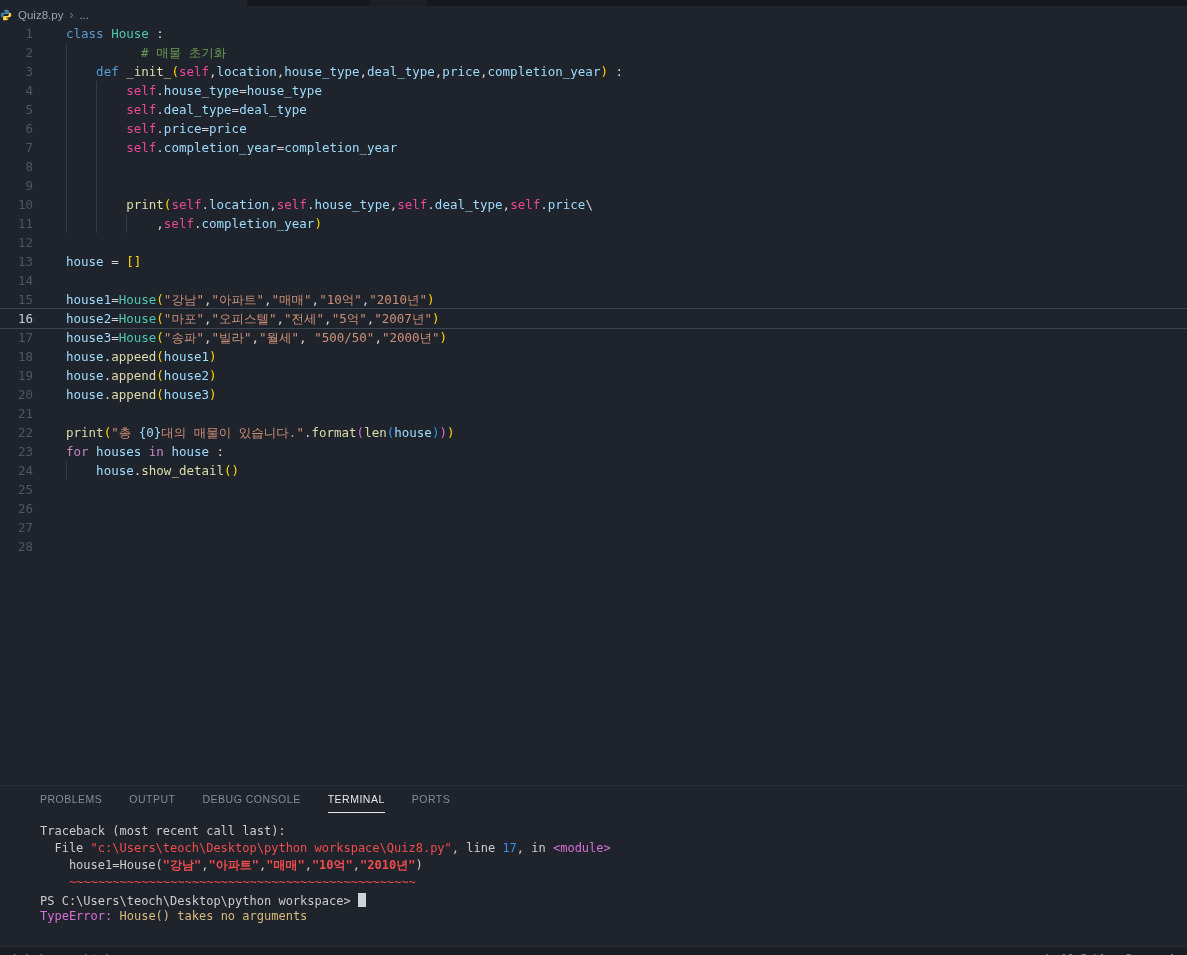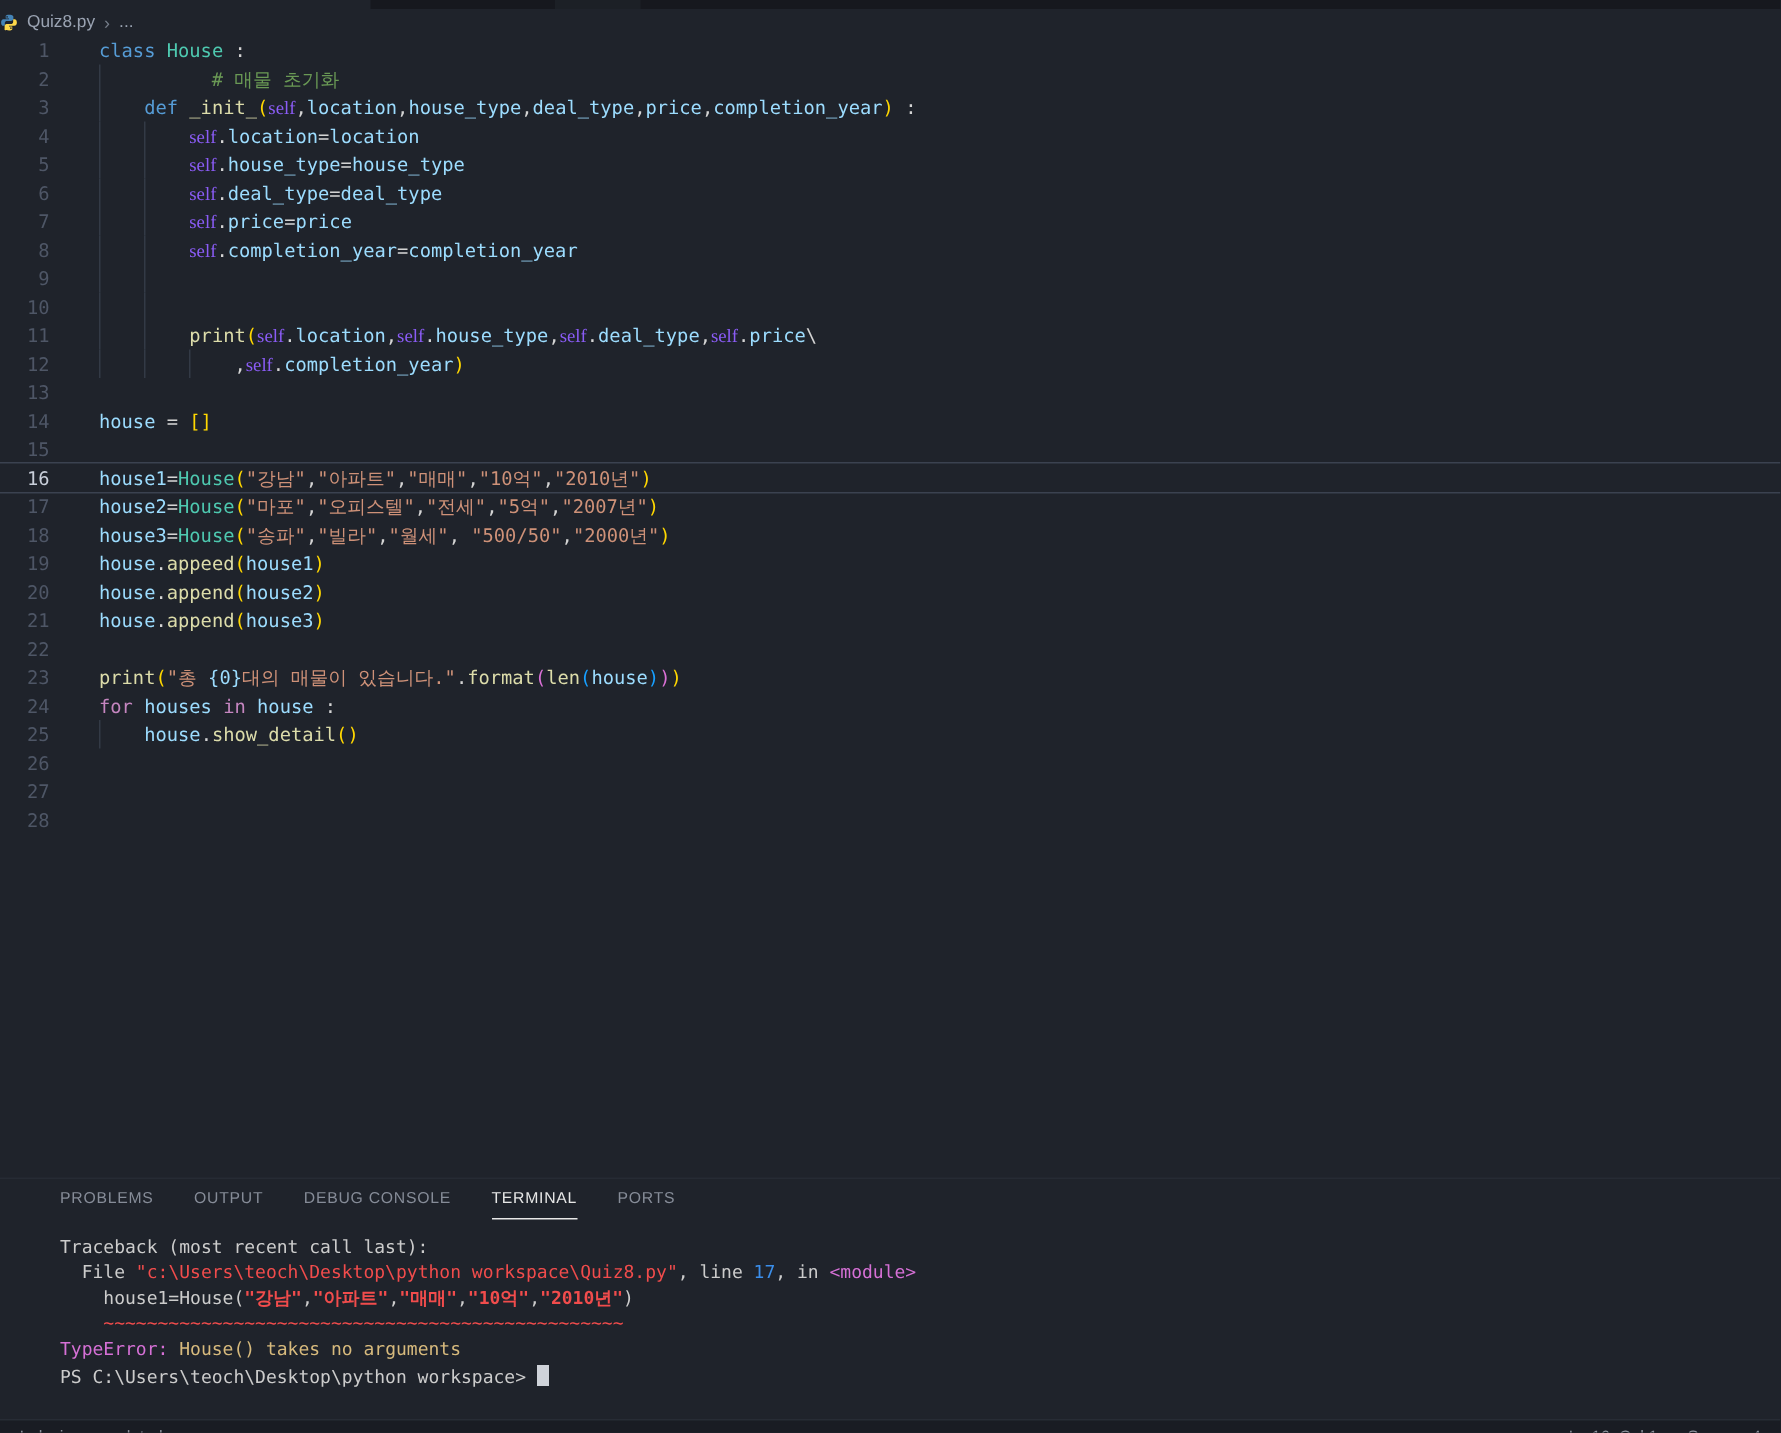--- a/index.html
+++ b/index.html
@@ -25,21 +25,21 @@
   .line-num.active { color:#c8ced9; }
   .code { position:absolute; left:48px; top:0; right:0; z-index:1; }
   .code-line { height:19px; white-space:pre; padding-left:18px; position:relative; color:#d4d4d4; }
   .indent-guide { position:absolute; top:0; bottom:0; width:1px; background:#333a46; }
 
   .tok-kw   { color:#569cd6; }
   .tok-ctrl { color:#c586c0; }
   .tok-cls  { color:#4ec9b0; }
   .tok-fn   { color:#dcdcaa; }
   .tok-var  { color:#9cdcfe; }
-  .tok-self { color:#8b5cf6;font-family:Liberation Serif, serif; }
+  .tok-self { color:#ec4899; }
   .tok-str  { color:#ce9178; }
   .tok-com  { color:#6a9955;padding-left:45px; }
   .tok-pun  { color:#d4d4d4; }
   .tok-ph   { color:#9cdcfe; }
   .tok-b1   { color:#ffd700; }
   .tok-b2   { color:#da70d6; }
   .tok-b3   { color:#179fff; }
 
   
   .panel { position:absolute; top:785px; left:0; width:1187px; height:161px; border-top:1px solid #262b34;padding-left:26px; }
@@ -113,21 +113,20 @@
       <div class="line-num">24</div>
       <div class="line-num">25</div>
       <div class="line-num">26</div>
       <div class="line-num">27</div>
       <div class="line-num">28</div>
     </div>
   <div class="code" id="code">
       <div class="code-line"><span class="tok-kw">class</span><span class="tok-pun"> </span><span class="tok-cls">House</span><span class="tok-pun"> :</span></div>
       <div class="code-line"><span class="indent-guide" style="left: 18px;"></span><span class="tok-com">    # 매물 초기화</span></div>
       <div class="code-line"><span class="indent-guide" style="left: 18px;"></span><span class="tok-pun">    </span><span class="tok-kw">def</span><span class="tok-pun"> </span><span class="tok-fn">_init_</span><span class="tok-b1">(</span><span class="tok-self">self</span><span class="tok-pun">,</span><span class="tok-var">location</span><span class="tok-pun">,</span><span class="tok-var">house_type</span><span class="tok-pun">,</span><span class="tok-var">deal_type</span><span class="tok-pun">,</span><span class="tok-var">price</span><span class="tok-pun">,</span><span class="tok-var">completion_year</span><span class="tok-b1">)</span><span class="tok-pun"> :</span></div>
-      <div class="code-line"><span class="indent-guide" style="left: 18px;"></span><span class="indent-guide" style="left: 48.08px;"></span><span class="tok-pun">        </span><span class="tok-self">self</span><span class="tok-pun">.</span><span class="tok-var">location</span><span class="tok-pun">=</span><span class="tok-var">location</span></div>
       <div class="code-line"><span class="indent-guide" style="left: 18px;"></span><span class="indent-guide" style="left: 48.08px;"></span><span class="tok-pun">        </span><span class="tok-self">self</span><span class="tok-pun">.</span><span class="tok-var">house_type</span><span class="tok-pun">=</span><span class="tok-var">house_type</span></div>
       <div class="code-line"><span class="indent-guide" style="left: 18px;"></span><span class="indent-guide" style="left: 48.08px;"></span><span class="tok-pun">        </span><span class="tok-self">self</span><span class="tok-pun">.</span><span class="tok-var">deal_type</span><span class="tok-pun">=</span><span class="tok-var">deal_type</span></div>
       <div class="code-line"><span class="indent-guide" style="left: 18px;"></span><span class="indent-guide" style="left: 48.08px;"></span><span class="tok-pun">        </span><span class="tok-self">self</span><span class="tok-pun">.</span><span class="tok-var">price</span><span class="tok-pun">=</span><span class="tok-var">price</span></div>
       <div class="code-line"><span class="indent-guide" style="left: 18px;"></span><span class="indent-guide" style="left: 48.08px;"></span><span class="tok-pun">        </span><span class="tok-self">self</span><span class="tok-pun">.</span><span class="tok-var">completion_year</span><span class="tok-pun">=</span><span class="tok-var">completion_year</span></div>
       <div class="code-line"><span class="indent-guide" style="left: 18px;"></span><span class="indent-guide" style="left: 48.08px;"></span></div>
       <div class="code-line"><span class="indent-guide" style="left: 18px;"></span><span class="indent-guide" style="left: 48.08px;"></span></div>
       <div class="code-line"><span class="indent-guide" style="left: 18px;"></span><span class="indent-guide" style="left: 48.08px;"></span><span class="tok-pun">        </span><span class="tok-fn">print</span><span class="tok-b1">(</span><span class="tok-self">self</span><span class="tok-pun">.</span><span class="tok-var">location</span><span class="tok-pun">,</span><span class="tok-self">self</span><span class="tok-pun">.</span><span class="tok-var">house_type</span><span class="tok-pun">,</span><span class="tok-self">self</span><span class="tok-pun">.</span><span class="tok-var">deal_type</span><span class="tok-pun">,</span><span class="tok-self">self</span><span class="tok-pun">.</span><span class="tok-var">price</span><span class="tok-pun">\</span></div>
       <div class="code-line"><span class="indent-guide" style="left: 18px;"></span><span class="indent-guide" style="left: 48.08px;"></span><span class="indent-guide" style="left: 78.16px;"></span><span class="tok-pun">            ,</span><span class="tok-self">self</span><span class="tok-pun">.</span><span class="tok-var">completion_year</span><span class="tok-b1">)</span></div>
       <div class="code-line"></div>
       <div class="code-line"><span class="tok-var">house</span><span class="tok-pun"> = </span><span class="tok-b1">[]</span></div>
@@ -153,22 +152,22 @@
       <div class="panel-tab">OUTPUT</div>
       <div class="panel-tab">DEBUG CONSOLE</div>
       <div class="panel-tab active">TERMINAL</div>
       <div class="panel-tab">PORTS</div>
     </div>
   <div class="terminal" id="terminal">
       <div class="tline"><span class="t-td">Traceback (most recent call last):</span></div>
       <div class="tline"><span class="t-td">  File </span><span class="t-tr">"c:\Users\teoch\Desktop\python workspace\Quiz8.py"</span><span class="t-td">, line </span><span class="t-tb">17</span><span class="t-td">, in </span><span class="t-tm">&lt;module&gt;</span></div>
       <div class="tline"><span class="t-td">    house1=House(</span><span class="t-trb">"강남"</span><span class="t-td">,</span><span class="t-trb">"아파트"</span><span class="t-td">,</span><span class="t-trb">"매매"</span><span class="t-td">,</span><span class="t-trb">"10억"</span><span class="t-td">,</span><span class="t-trb">"2010년"</span><span class="t-td">)</span></div>
       <div class="tline"><span class="t-tr">    ~~~~~~~~~~~~~~~~~~~~~~~~~~~~~~~~~~~~~~~~~~~~~~~~</span></div>
+      <div class="tline"><span class="t-td">PS C:\Users\teoch\Desktop\python workspace&gt; </span><span class="cursor"></span></div>
       <div class="tline"><span class="t-tm">TypeError:</span><span class="t-td"> </span><span class="t-ty">House() takes no arguments</span></div>
-      <div class="tline"><span class="t-td">PS C:\Users\teoch\Desktop\python workspace&gt; </span><span class="cursor"></span></div>
     </div>
 </div>
 
 <div class="statusbar">
   <div class="status-left">Indexing completed</div>
   <div class="status-right">
     <span>Ln 16, Col 1</span>
     <span>Spaces: 4</span>
   </div>
 </div>

